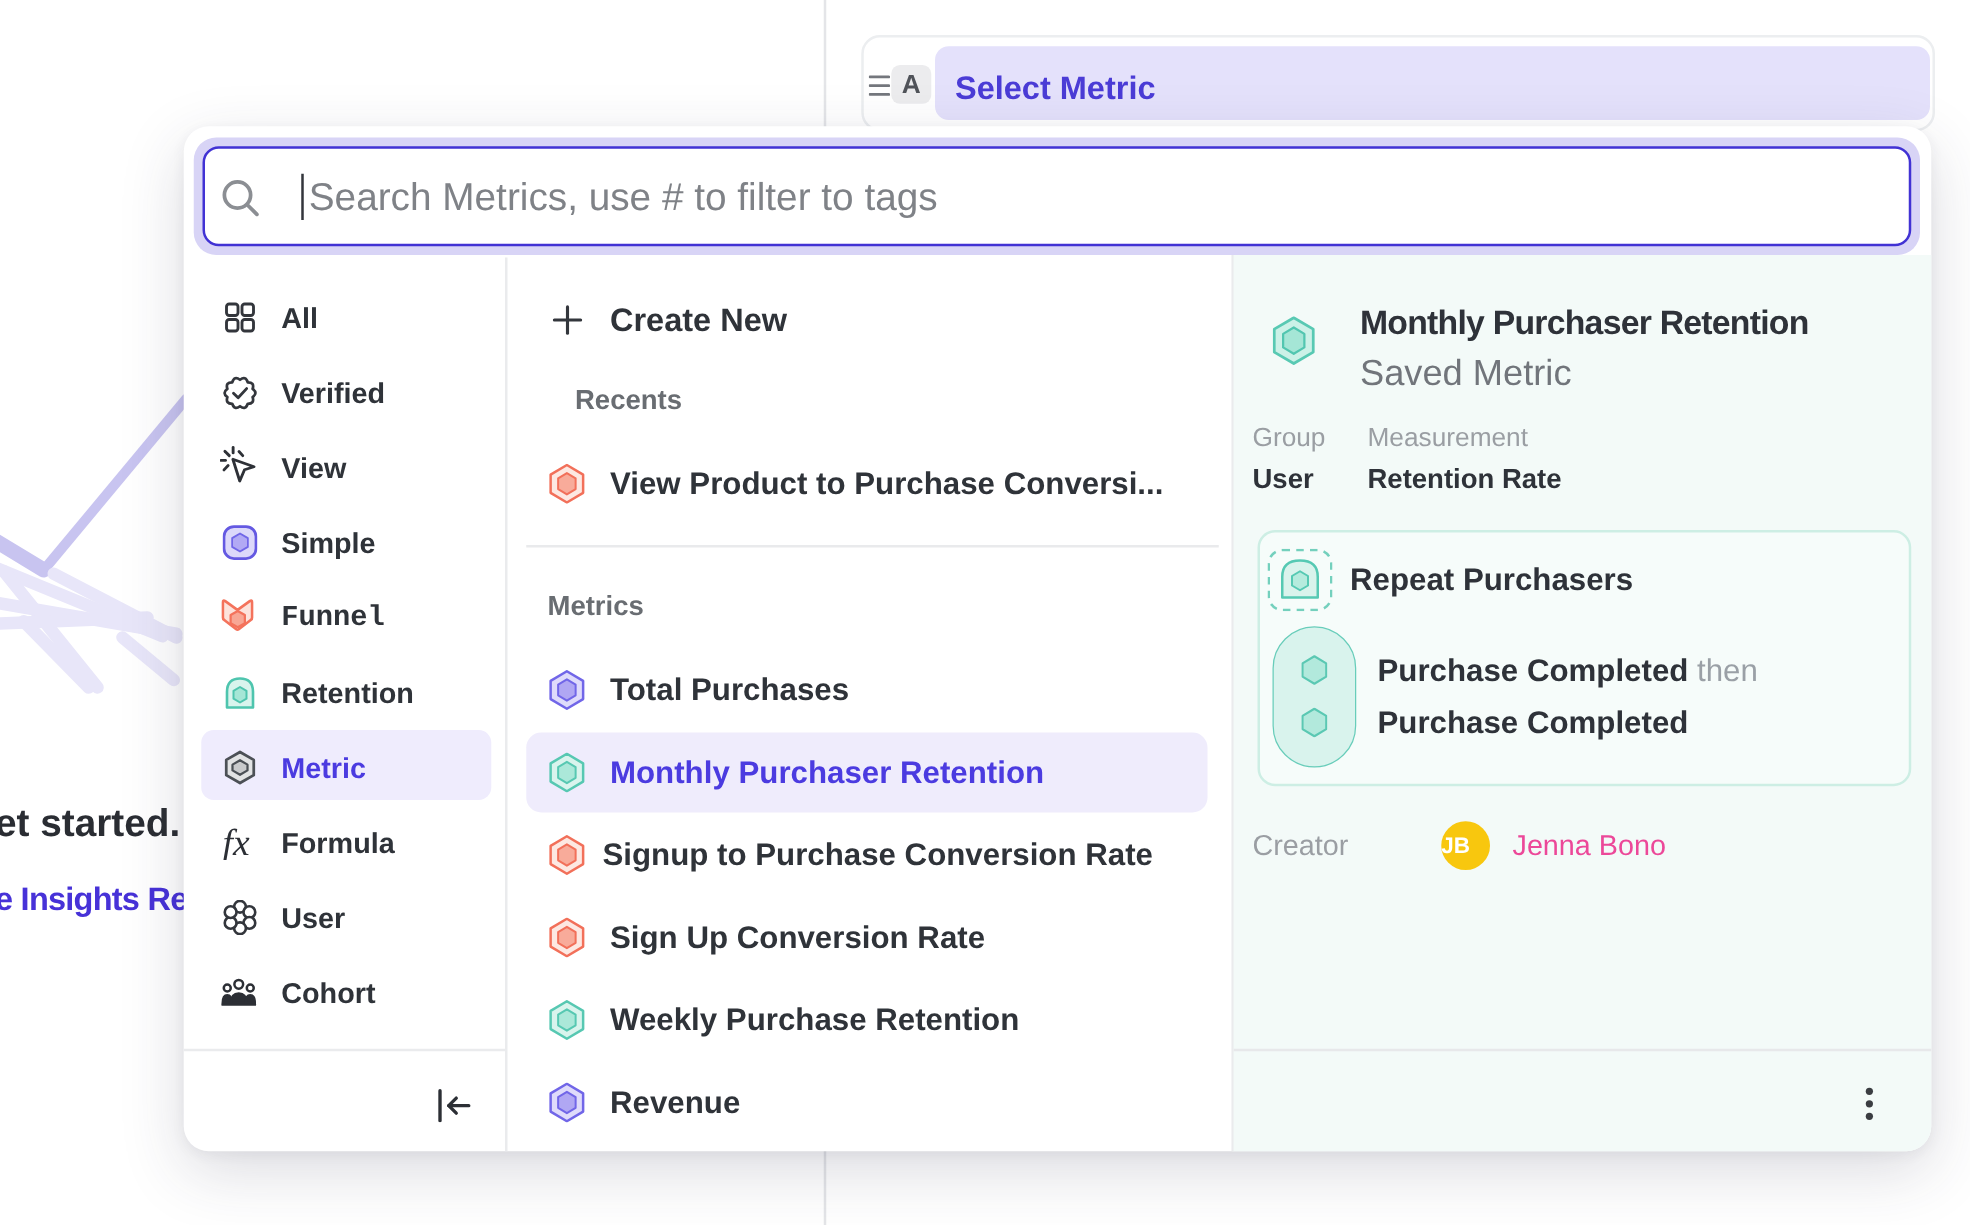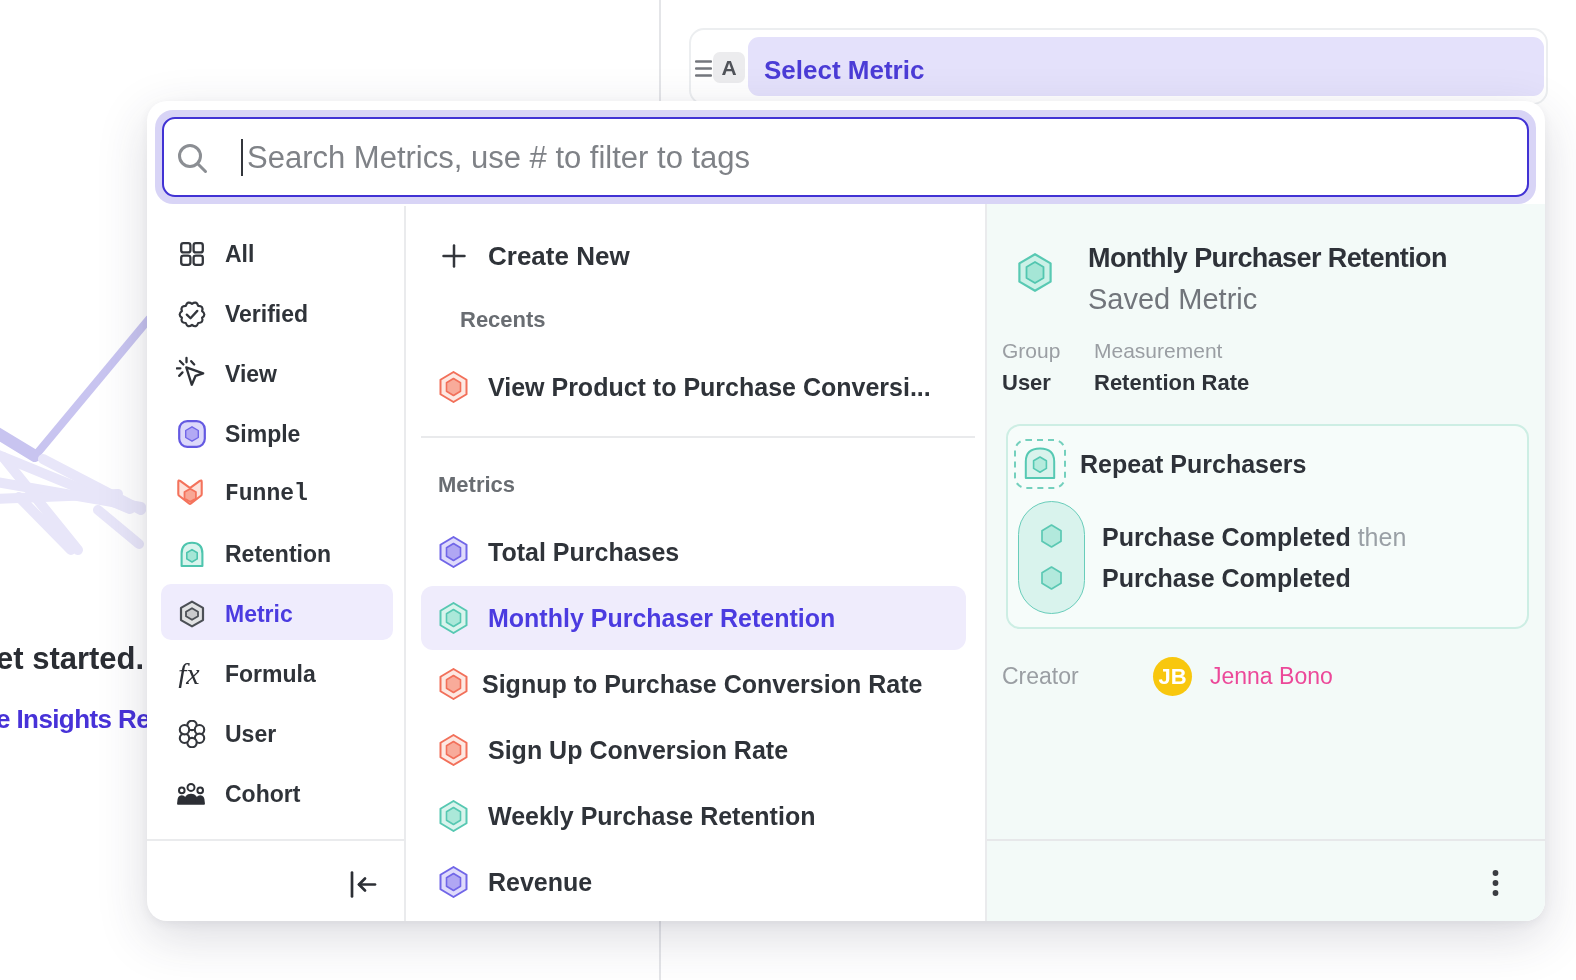--- a/index.html
+++ b/index.html
@@ -235,21 +235,21 @@
 <svg class="abs" style="left:1041px; top:524px;" width="21" height="24" viewBox="0 0 21 24">
   <path d="M10.5 1 L20 6.75 L20 17.25 L10.5 23 L1 17.25 L1 6.75 Z" fill="#b2e9dc" stroke="#5bc8b3" stroke-width="1.7" stroke-linejoin="round"></path>
 </svg>
 <svg class="abs" style="left:1041px; top:566px;" width="21" height="24" viewBox="0 0 21 24">
   <path d="M10.5 1 L20 6.75 L20 17.25 L10.5 23 L1 17.25 L1 6.75 Z" fill="#b2e9dc" stroke="#5bc8b3" stroke-width="1.7" stroke-linejoin="round"></path>
 </svg>
 <div class="abs" style="left:1102px; top:523px; height:28px; line-height:28px; font-size:25px;"><span style="font-weight:700; color:#2e3239;">Purchase Completed</span><span style="color:#9aa0a6;margin-top:47px;"> then</span></div>
 <div class="abs" style="left:1102px; top:564px; height:28px; line-height:28px; font-size:25px; font-weight:700; color:#2e3239;">Purchase Completed</div>
 
 <div class="abs" style="left:1002px; top:663px; height:26px; line-height:26px; font-size:23px; color:#9a9ea3;">Creator</div>
-<div class="abs" style="left:1153px; top:657px; width:39px; height:39px; background:#f8c70e; border-radius:50%; text-align:center; line-height:39px; font-size:22px; font-weight:700; color:#ffffff;">JB</div>
+<div class="abs" style="left:1153px; top:657px; width:39px; height:39px; background:#f8c70e; border-radius:50%; line-height:39px; font-size:18px; font-weight:700; color:#ffffff;">JB</div>
 <div class="abs" style="left:1210px; top:663px; height:26px; line-height:26px; font-size:23px; color:#ec4899;">Jenna Bono</div>
 
 <div class="abs" style="left:987px; top:839px; width:558px; height:1.5px; background:#e7e8ea;"></div>
 <svg class="abs" style="left:1491px; top:869px;" width="9" height="30" viewBox="0 0 9 30">
   <circle cx="4.5" cy="4" r="2.9" fill="#3a3d42"></circle>
   <circle cx="4.5" cy="14" r="2.9" fill="#3a3d42"></circle>
   <circle cx="4.5" cy="24" r="2.9" fill="#3a3d42"></circle>
 </svg>
 
 </body></html>

